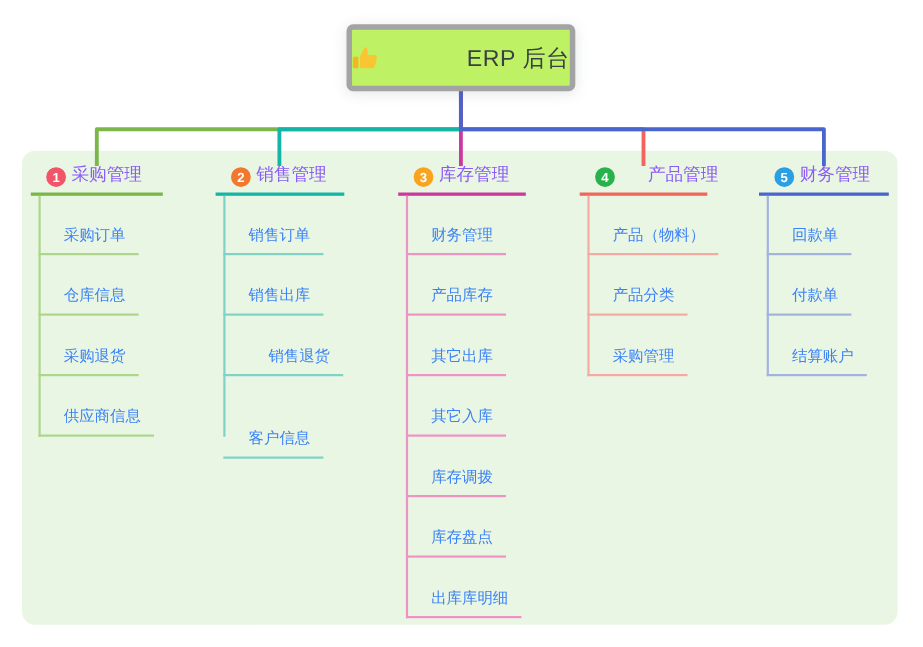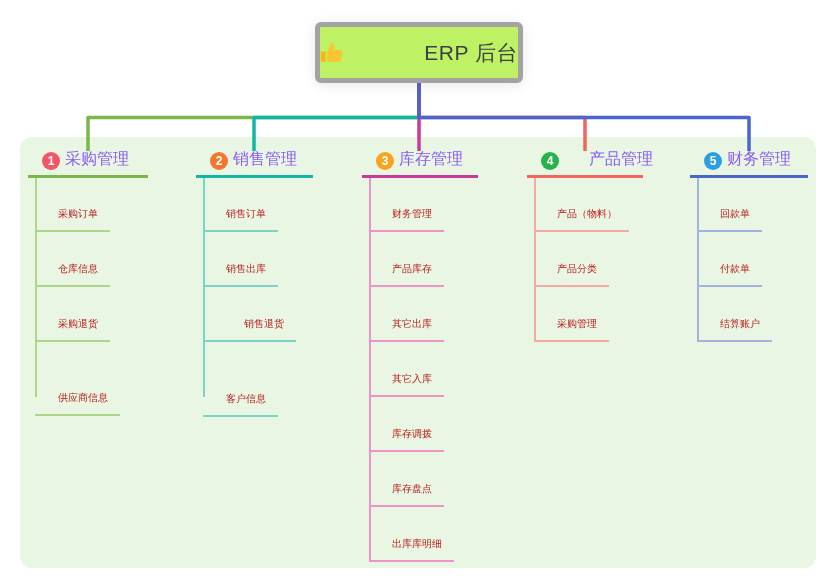--- a/index.html
+++ b/index.html
@@ -62,23 +62,23 @@
     z-index:4;
   }
   .branch-underline{
     position:absolute;height:3px;z-index:4;
   }
   .branch-vline{
     position:absolute;width:2px;z-index:4;
   }
   .child-topic{
     position:absolute;
-    font-size:10px;
+    font-size:14px;
     line-height:19px;
-    color:#b91c1c;
+    color:#3b82f6;
     padding:0 12px 7px 23px;
     border-bottom:2px solid transparent;
     white-space:nowrap;
     z-index:4;
     text-align:center;
   }
 </style>
 </head>
 <body>
 
@@ -105,21 +105,21 @@
   </div>
 
   <div>
     <span class="branch-badge" style="left: 42px; top: 152px; background: rgb(240, 85, 104);">1</span>
     <span class="branch-title" style="left: 65px; top: 149px;">采购管理</span>
     <span class="branch-underline" style="left: 28px; top: 175px; width: 120px; background: rgb(122, 182, 72);"></span>
     <span class="branch-vline" style="left: 35px; top: 178px; height: 219px; background: rgb(174, 214, 139);"></span>
   <div class="child-topic" style="left: 35px; top: 204px; border-bottom-color: rgb(174, 214, 139);">采购订单</div>
       <div class="child-topic" style="left: 35px; top: 259px; border-bottom-color: rgb(174, 214, 139);">仓库信息</div>
       <div class="child-topic" style="left: 35px; top: 314px; border-bottom-color: rgb(174, 214, 139);">采购退货</div>
-      <div class="child-topic" style="left: 35px; top: 388px; border-bottom-color: rgb(174, 214, 139);">供应商信息</div>
+      <div class="child-topic" style="left: 35px; top: 369px; border-bottom-color: rgb(174, 214, 139);">供应商信息</div>
     </div>
 
   <div>
     <span class="branch-badge" style="left: 210px; top: 152px; background: rgb(242, 120, 46);">2</span>
     <span class="branch-title" style="left: 233px; top: 149px;">销售管理</span>
     <span class="branch-underline" style="left: 196px; top: 175px; width: 117px; background: rgb(20, 181, 166);"></span>
     <span class="branch-vline" style="left: 203px; top: 178px; height: 219px; background: rgb(127, 210, 198);"></span>
   <div class="child-topic" style="left: 203px; top: 204px; border-bottom-color: rgb(127, 210, 198);">销售订单</div>
       <div class="child-topic" style="left: 203px; top: 259px; border-bottom-color: rgb(127, 210, 198);">销售出库</div>
       <div class="child-topic" style="left: 203px; top: 314px; border-bottom-color: rgb(127, 210, 198); padding-left: 41px;">销售退货</div>

